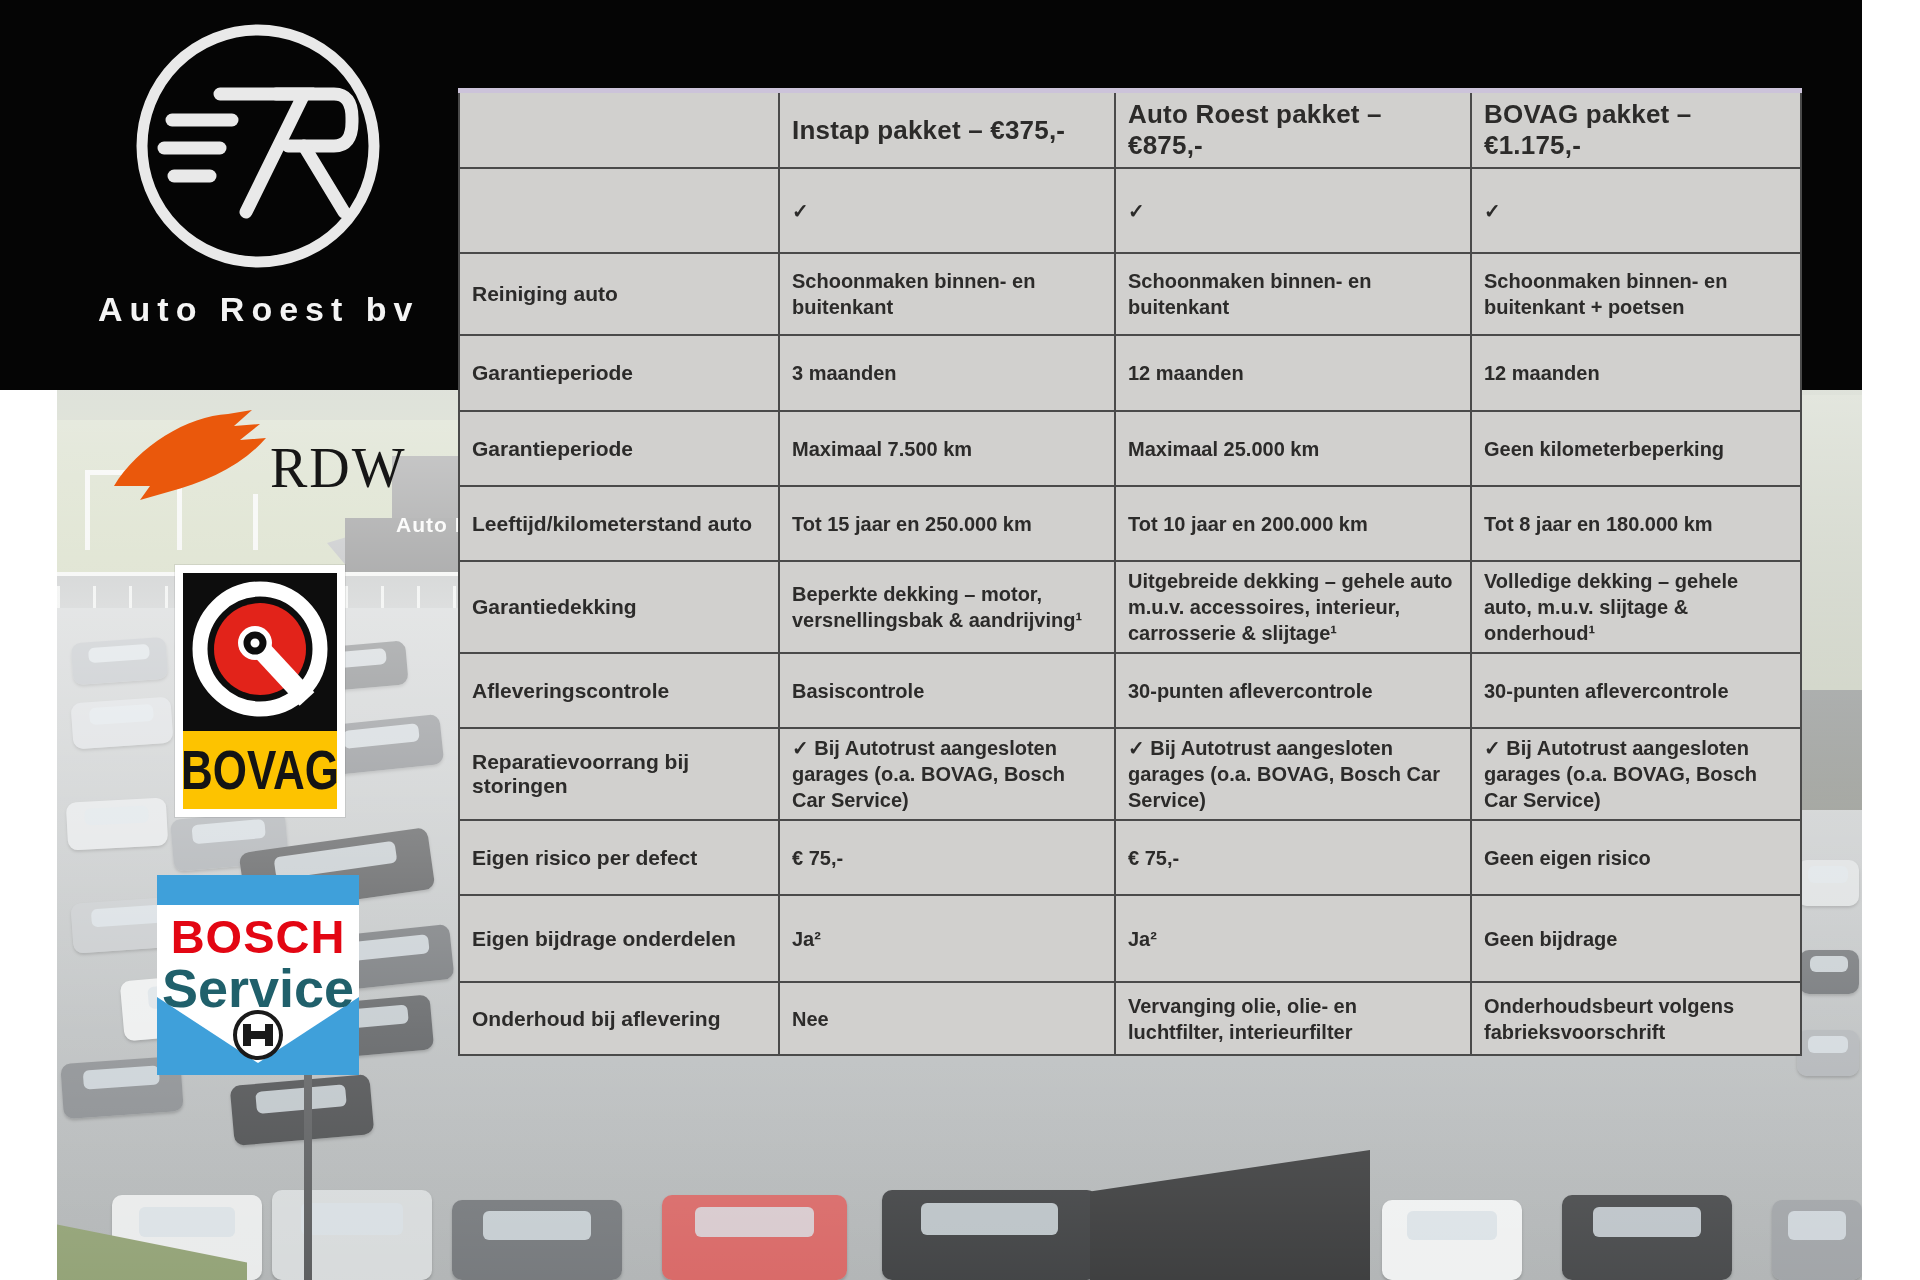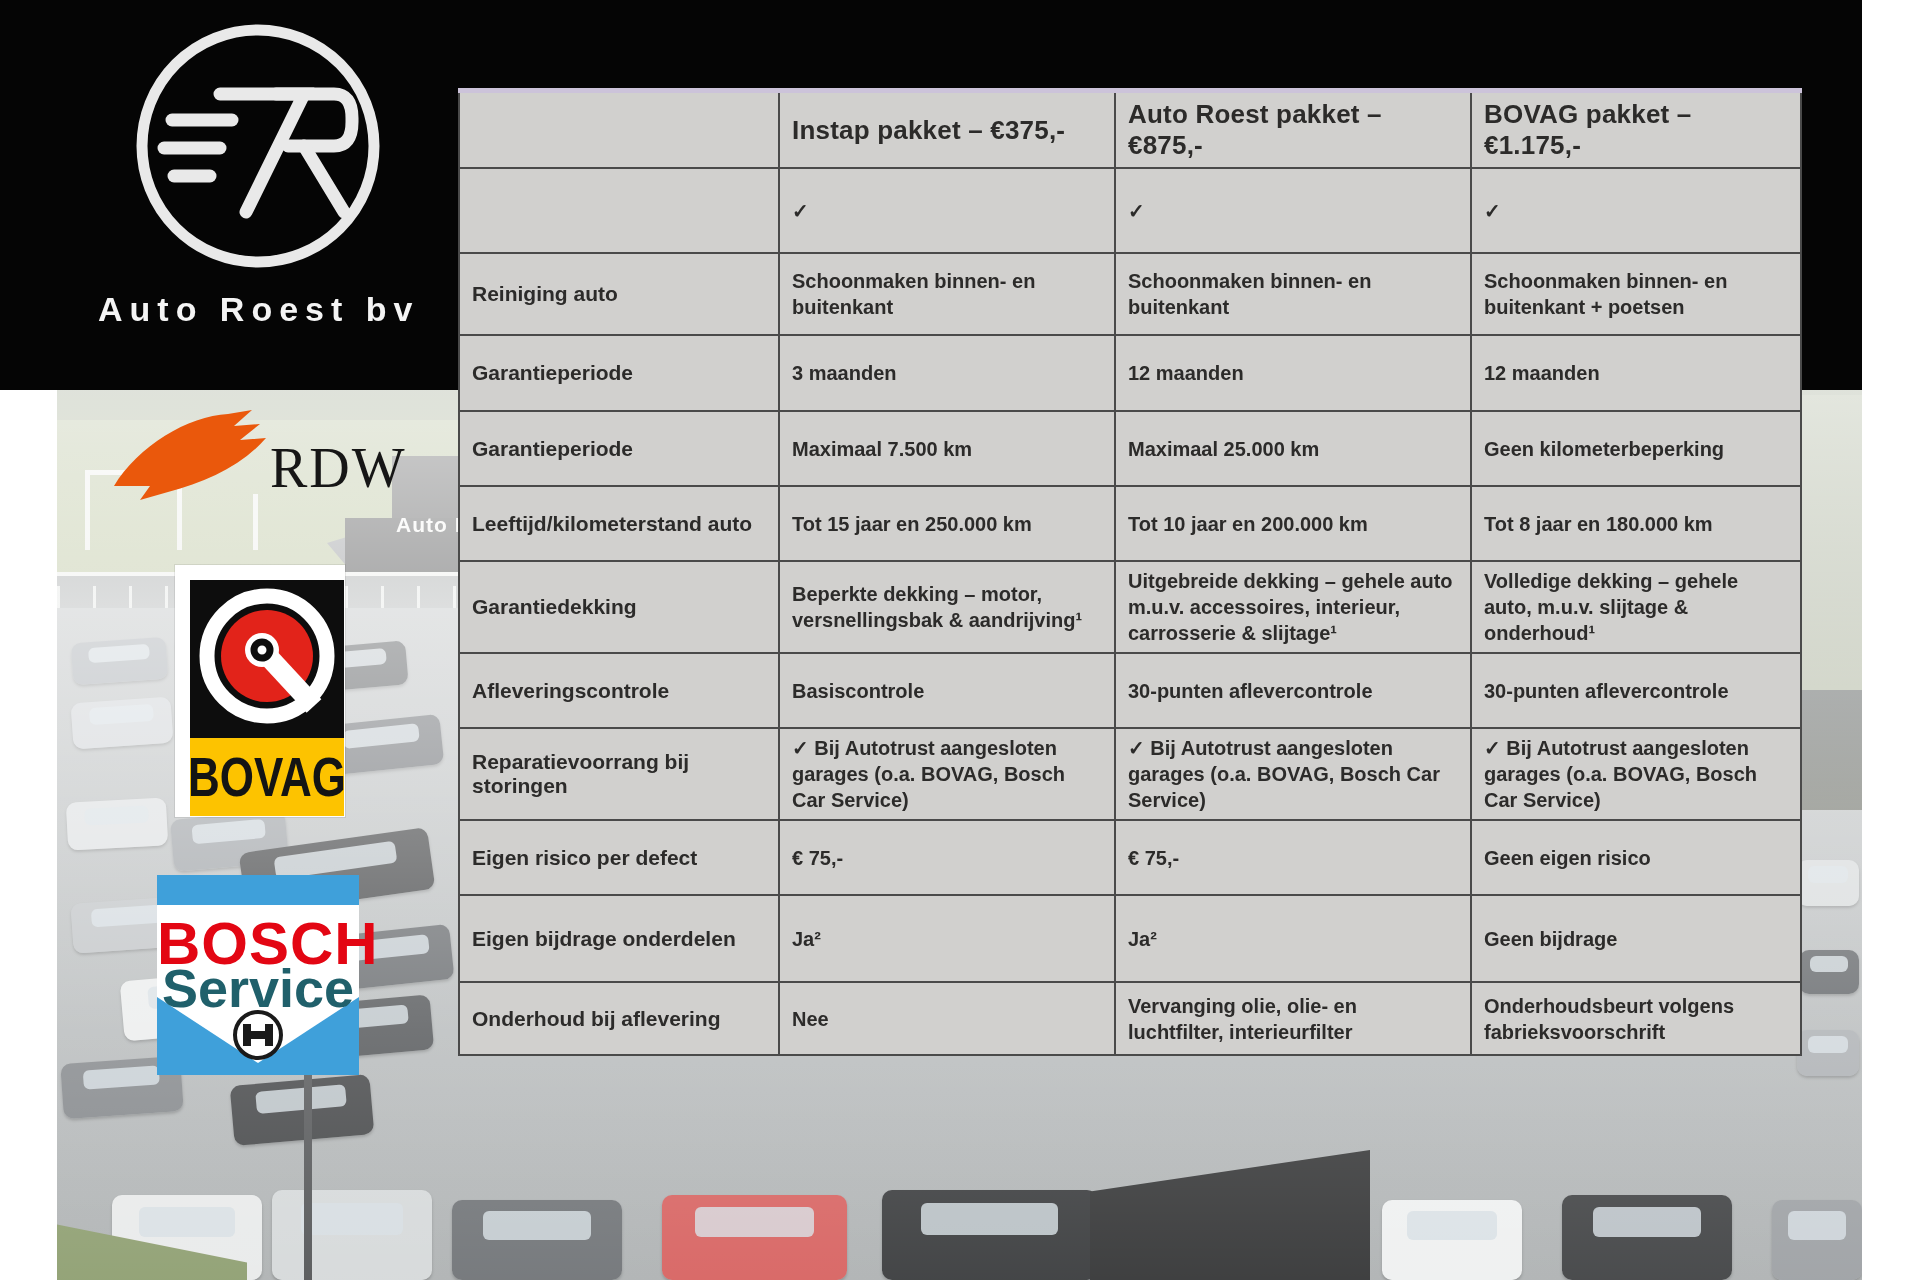--- a/index.html
+++ b/index.html
@@ -52,31 +52,31 @@
   #ar-name{margin-top:14px;text-align:center;font-size:34px;font-weight:bold;letter-spacing:7px;
            color:#f4f4f4;white-space:nowrap;}
 
   
   #rdw{position:absolute;left:110px;top:408px;width:310px;height:110px;z-index:3;}
   #rdw-text{position:absolute;left:160px;top:28px;font-family:"Liberation Serif",serif;
             font-weight:normal;font-size:56px;color:#161616;letter-spacing:2px;}
 
   
   #bovag{position:absolute;left:175px;top:565px;width:170px;height:252px;background:#fff;
-         padding:15px;box-sizing:border-box;z-index:3;box-shadow:0 0 0 1px rgba(0,0,0,.08);}
+         padding:8px;box-sizing:border-box;z-index:3;box-shadow:0 0 0 1px rgba(0,0,0,.08);}
   #bovag .icon{position:relative;width:154px;height:158px;background:#0d0d0d;}
   #bovag .band{width:154px;height:78px;background:#fdc300;display:flex;align-items:center;justify-content:center;}
   #bovag .band span{font-size:44px;font-weight:bold;color:#141414;letter-spacing:0px;transform:scaleY(1.25);}
 
   
   #bosch{position:absolute;left:157px;top:875px;width:202px;height:200px;background:#3fa0da;z-index:3;}
   #bosch .pent{position:absolute;left:0;top:0;width:100%;height:100%;background:#fff;
                clip-path:polygon(0 15%,100% 15%,100% 61%,50% 94%,0 61%);}
   #bosch .l1{position:absolute;left:0;top:34px;width:100%;text-align:center;
-             font-size:60px;font-weight:900;color:#e30613;letter-spacing:1px;}
+             font-size:47px;font-weight:900;color:#e30613;letter-spacing:1px;}
   #bosch .l2{position:absolute;left:0;top:82px;width:100%;text-align:center;
              font-size:54px;font-weight:bold;color:#20606b;}
   #bosch .arm{position:absolute;left:50%;top:132px;transform:translateX(-50%);}
 
   
   #pkgtable{position:absolute;left:458px;top:88px;width:1342px;z-index:4;border-collapse:collapse;
             table-layout:fixed;border-top:5px solid #ccc3da;}
   #pkgtable th,#pkgtable td{border:2px solid #4a4a4a;background:#d1d0ce;color:#2c2b2a;
             vertical-align:middle;text-align:left;font-weight:bold;padding:6px 12px;}
   #pkgtable thead th{font-size:26px;letter-spacing:.2px;}

